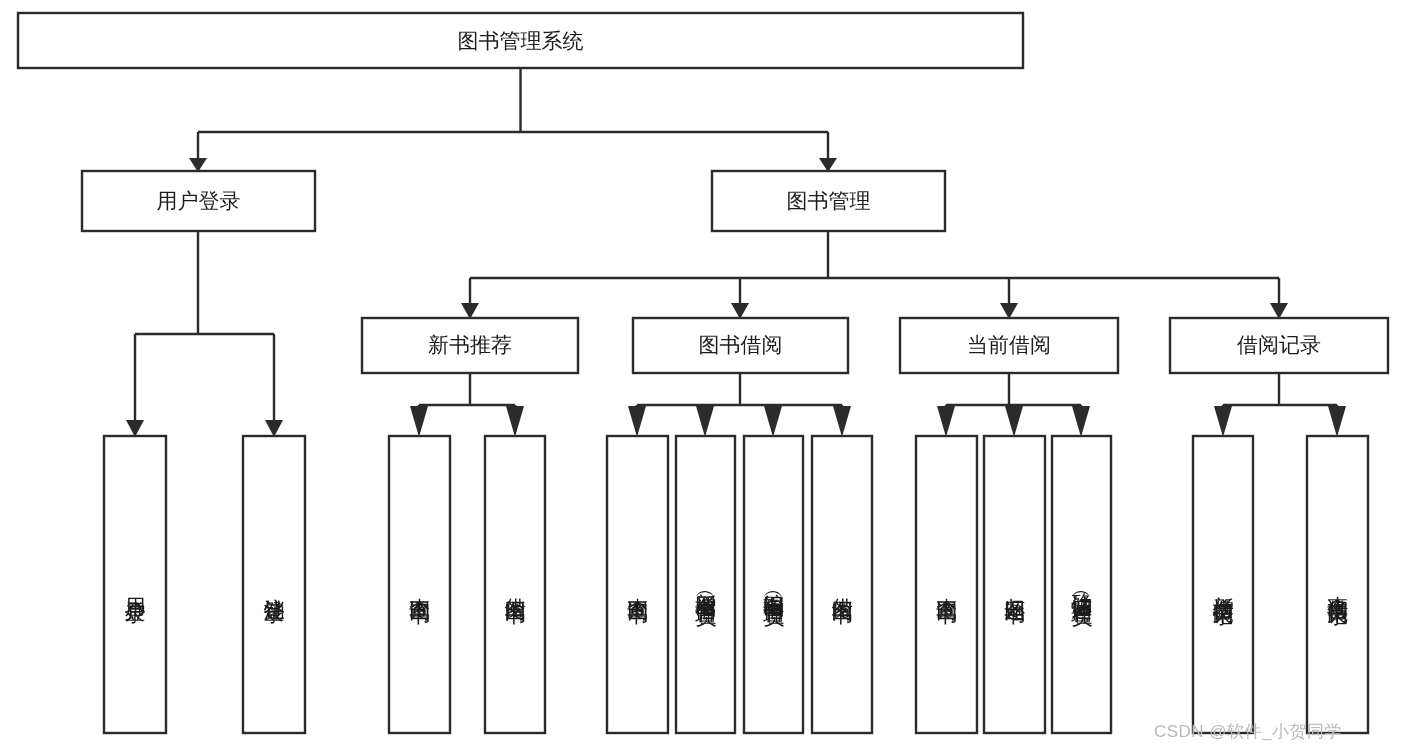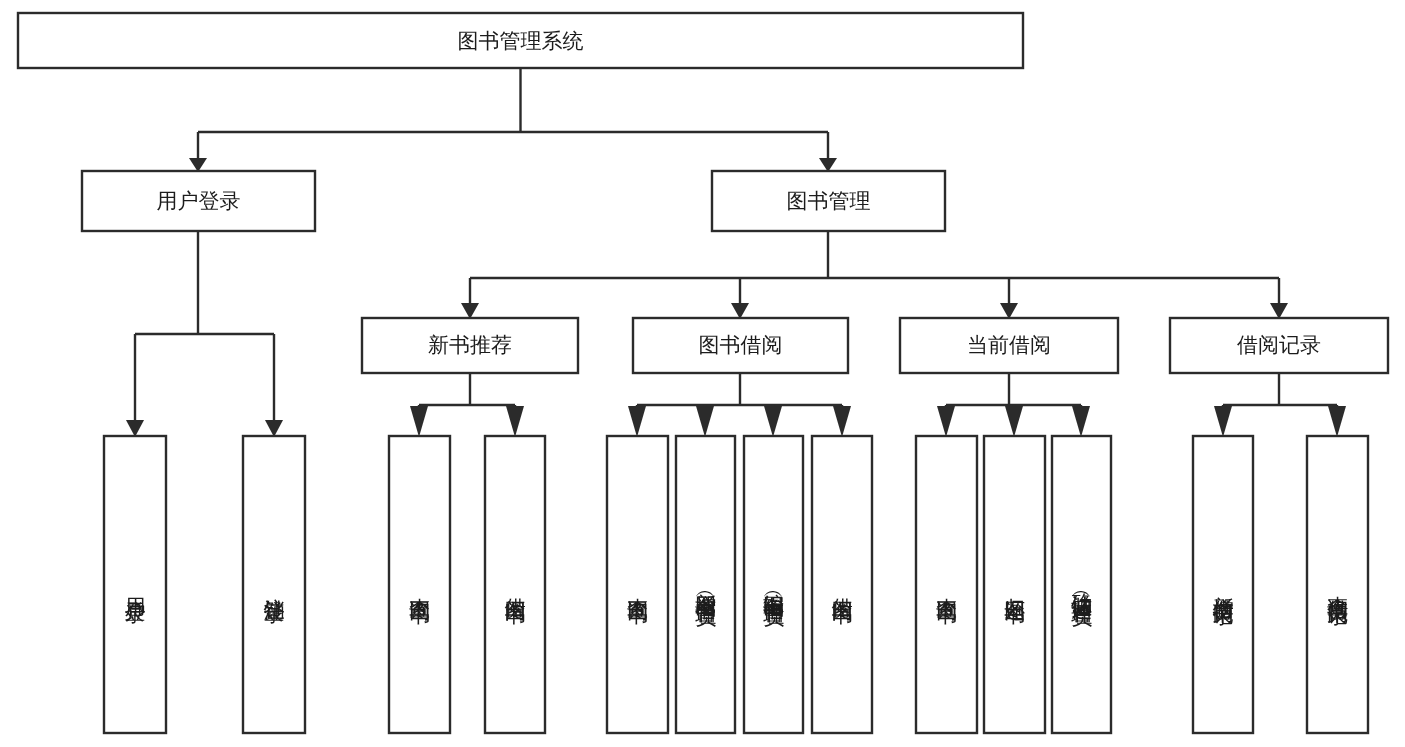--- a/index.html
+++ b/index.html
@@ -191,13 +191,14 @@
   <div class="node-label-v" style="left:607px;top:436px;width:61px;height:297px;">查询图书</div>
   <div class="node-label-v" style="left:676px;top:436px;width:59px;height:297px;">新增图书（管理员）</div>
   <div class="node-label-v" style="left:744px;top:436px;width:59px;height:297px;">编辑图书（管理员）</div>
   <div class="node-label-v" style="left:812px;top:436px;width:60px;height:297px;">借阅图书</div>
   <div class="node-label-v" style="left:916px;top:436px;width:61px;height:297px;">查询图书</div>
   <div class="node-label-v" style="left:984px;top:436px;width:61px;height:297px;">归还图书</div>
   <div class="node-label-v" style="left:1052px;top:436px;width:59px;height:297px;">确认归还（管理员）</div>
   <div class="node-label-v" style="left:1193px;top:436px;width:60px;height:297px;">新增借阅记录</div>
   <div class="node-label-v" style="left:1307px;top:436px;width:61px;height:297px;">查询借阅记录</div>
 
+  <div class="watermark">CSDN @软件_小贺同学</div>
 </div>
 
 </body></html>

